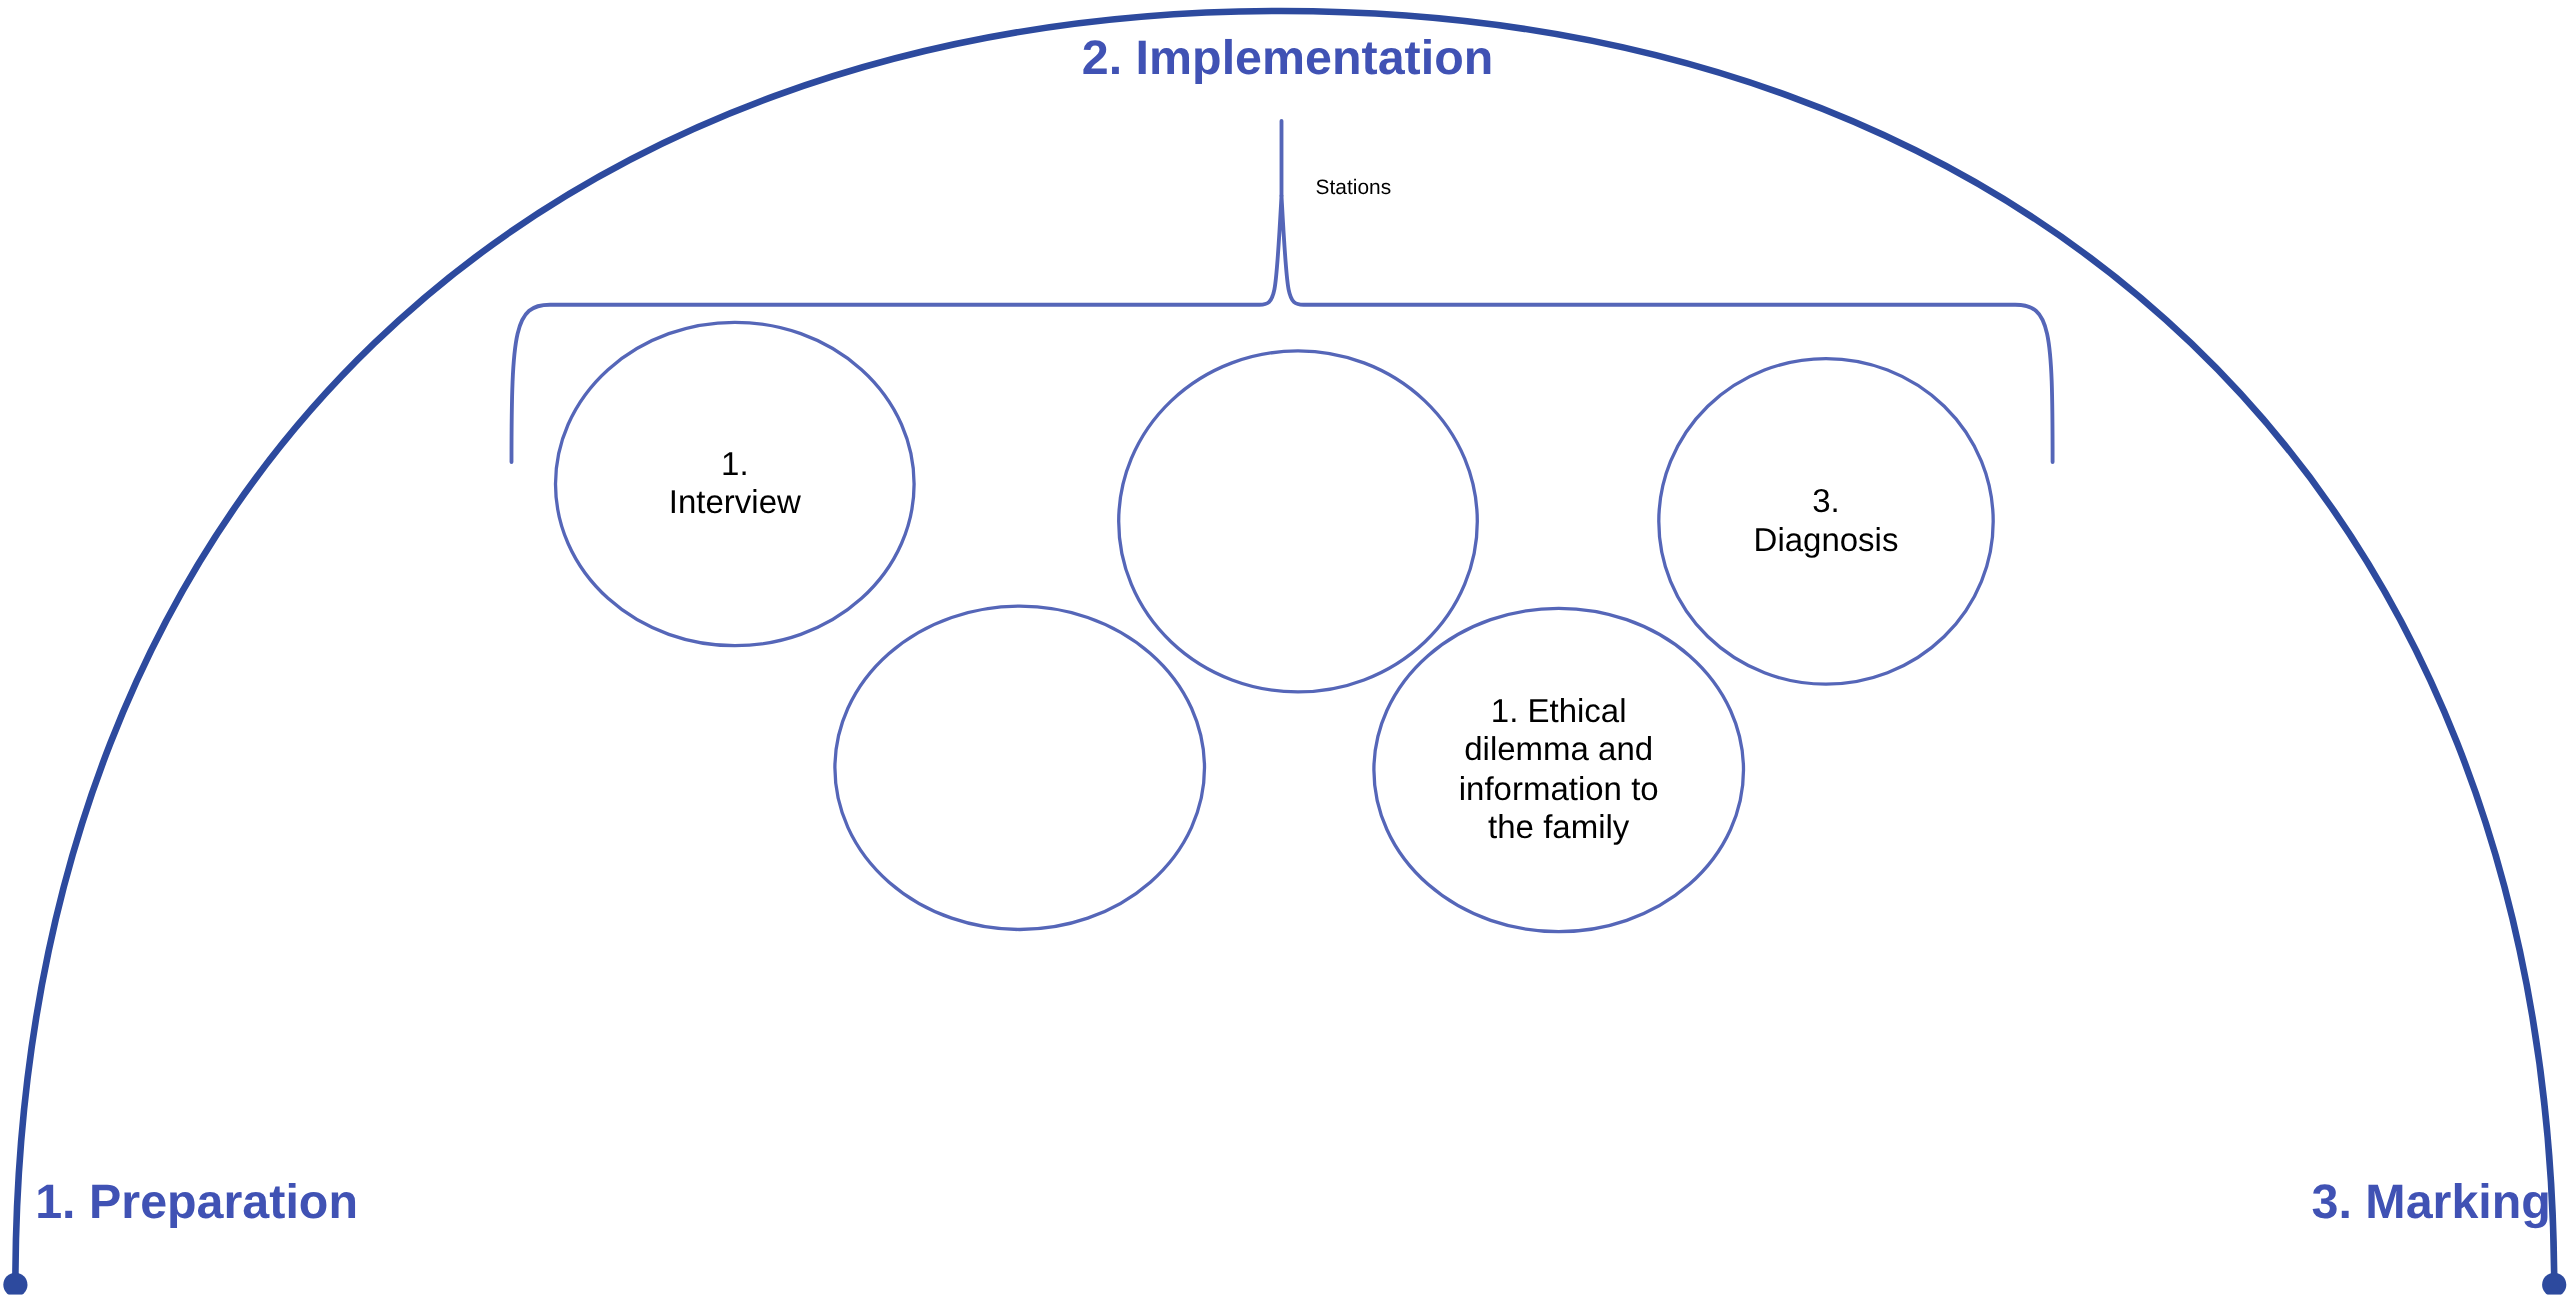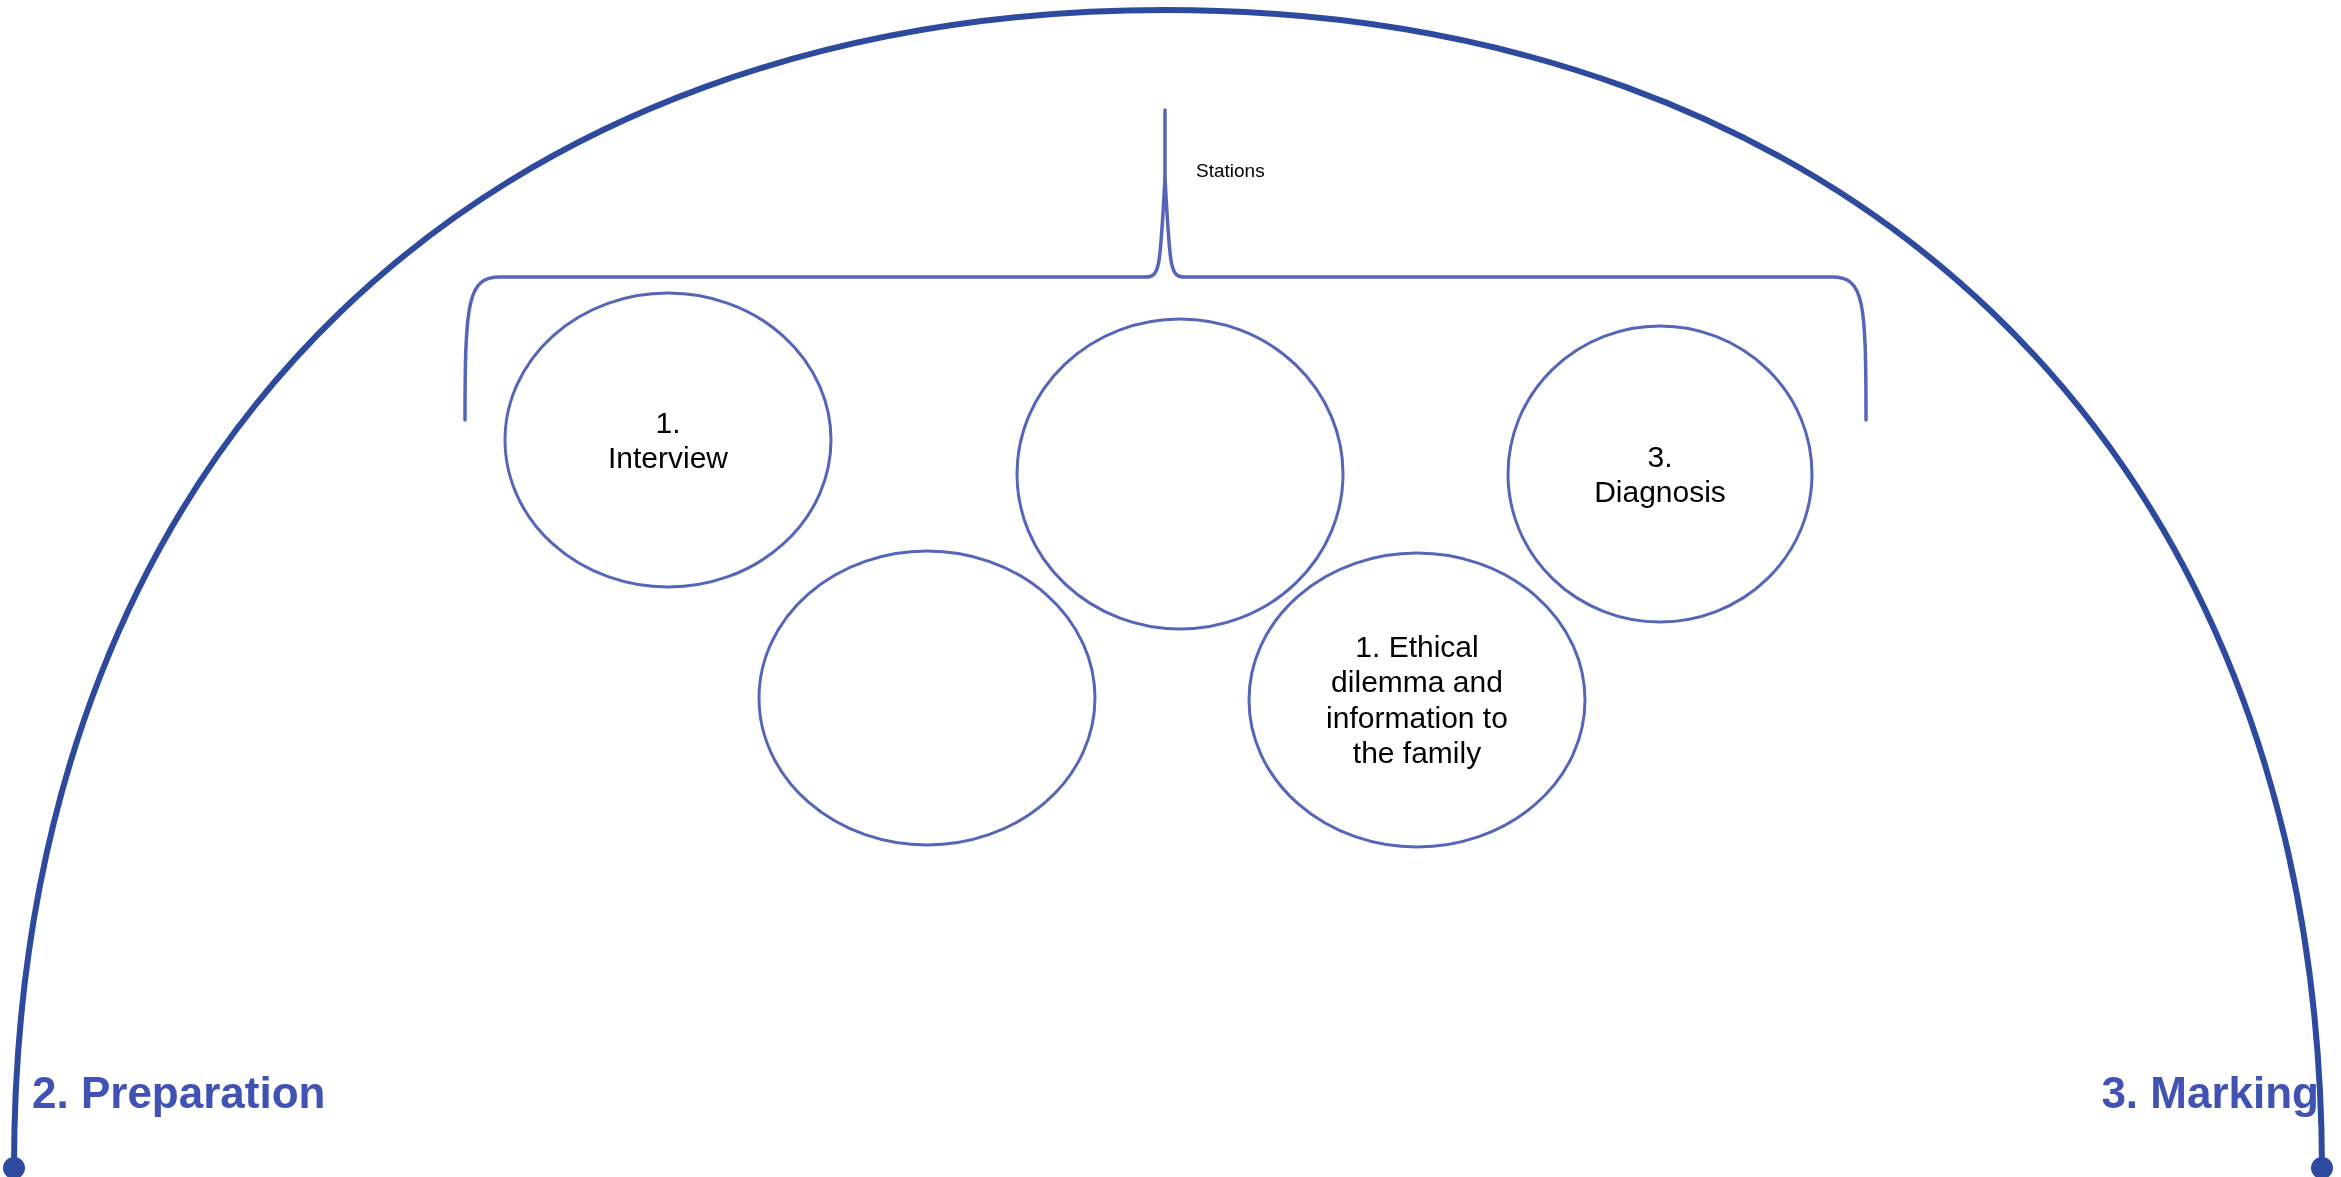--- a/index.html
+++ b/index.html
@@ -99,22 +99,23 @@
 
     <g>
       <ellipse cx="668" cy="440" rx="163" ry="147" fill="#ffffff" stroke="#5566b8" stroke-width="3"></ellipse>
       <ellipse cx="1180" cy="474" rx="163" ry="155" fill="#ffffff" stroke="#5566b8" stroke-width="3"></ellipse>
       <ellipse cx="1660" cy="474" rx="152" ry="148" fill="#ffffff" stroke="#5566b8" stroke-width="3"></ellipse>
       <ellipse cx="927" cy="698" rx="168" ry="147" fill="#ffffff" stroke="#5566b8" stroke-width="3"></ellipse>
       <ellipse cx="1417" cy="700" rx="168" ry="147" fill="#ffffff" stroke="#5566b8" stroke-width="3"></ellipse>
     </g>
   </svg>
 
+  <div class="phase-label" id="title-implementation">2. Implementation</div>
 
-  <div class="phase-label" id="label-preparation">2. Preparation</div>
+  <div class="phase-label" id="label-preparation">1. Preparation</div>
 
   <div class="phase-label" id="label-marking">3. Marking</div>
 
   <div class="stations-label" id="label-stations">Stations</div>
 
   <div class="label circle-label" style="left:668px;  top:440px;">1.
 Interview</div>
 
 
   <div class="label circle-label" style="left:1660px; top:474px;">3.

